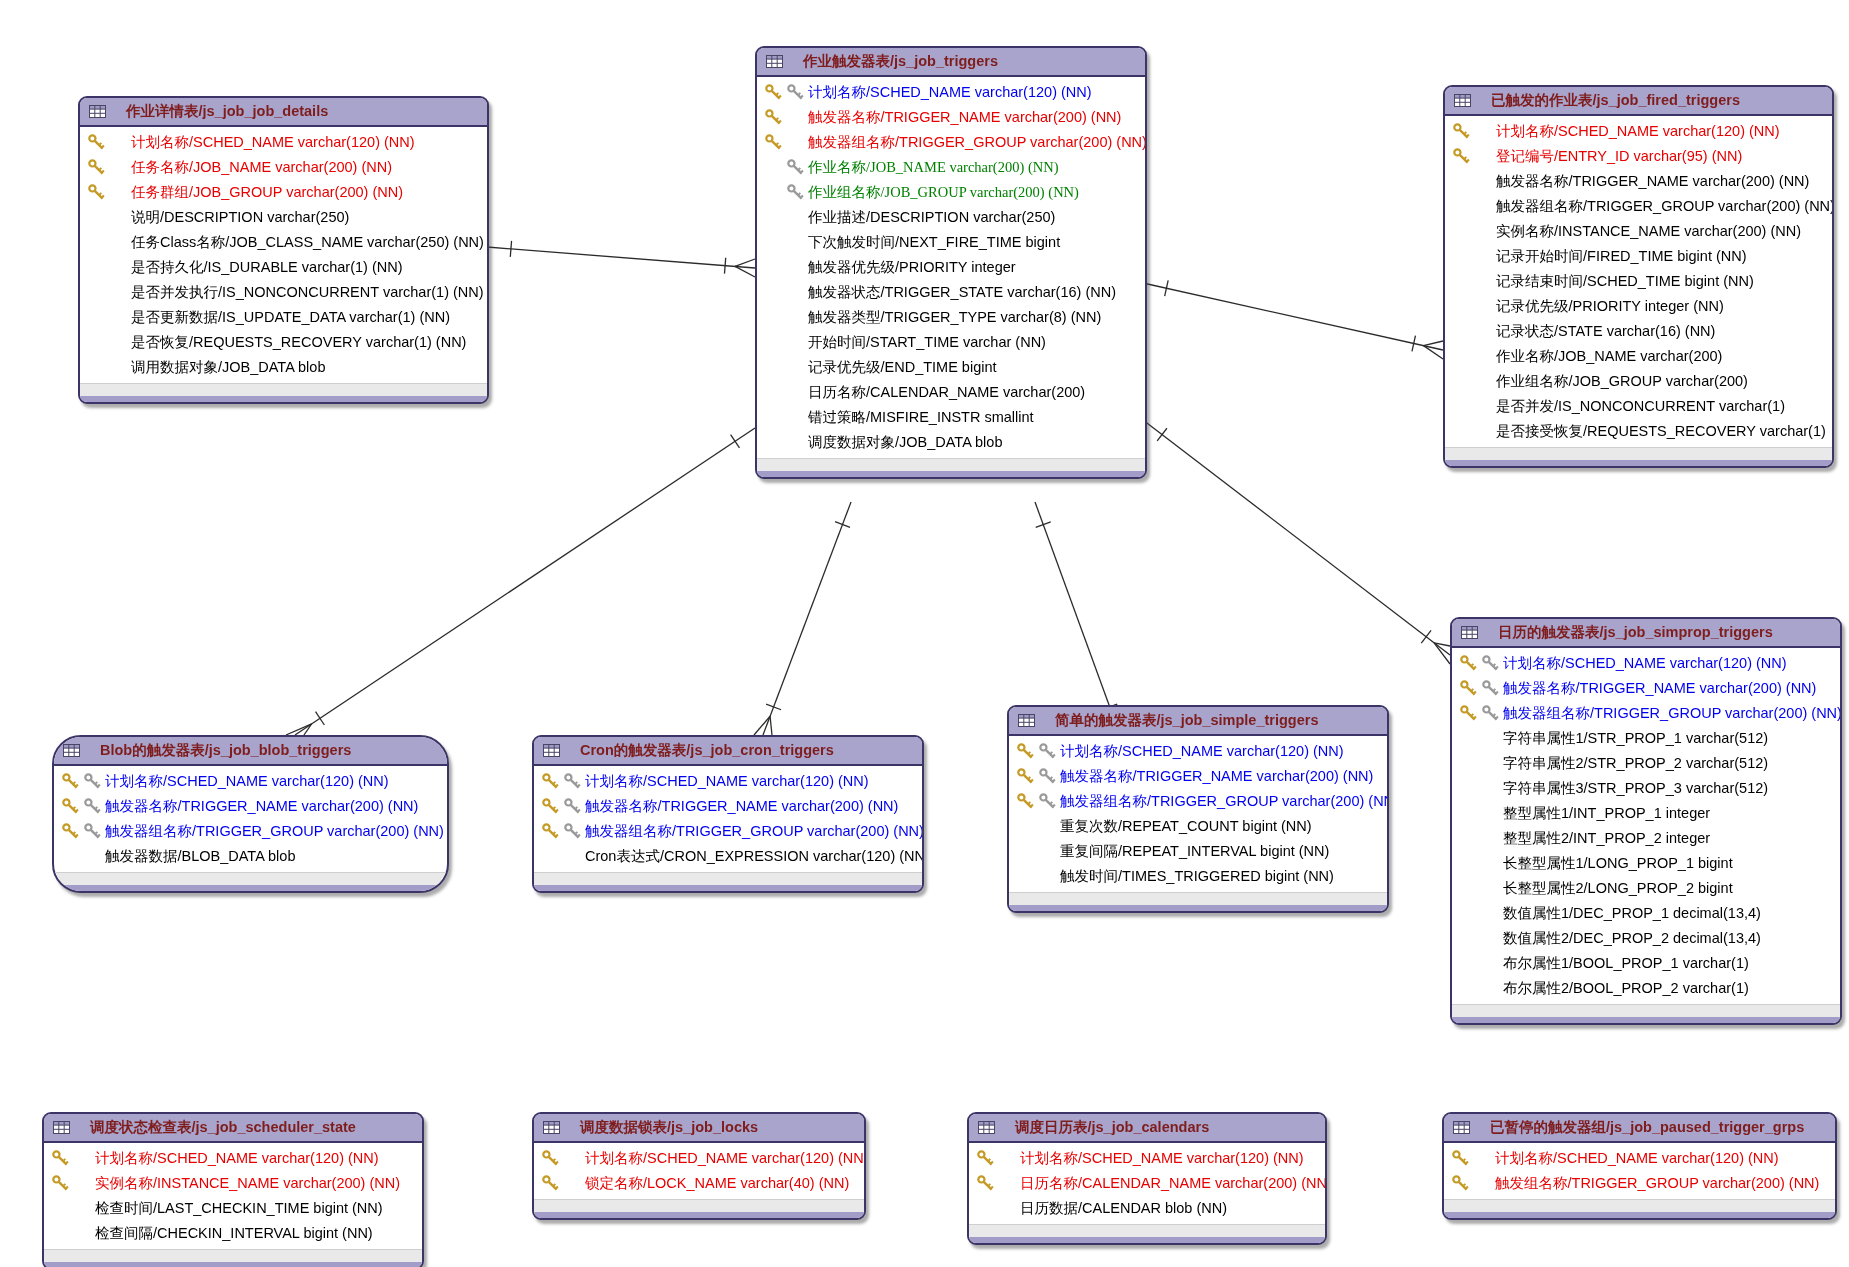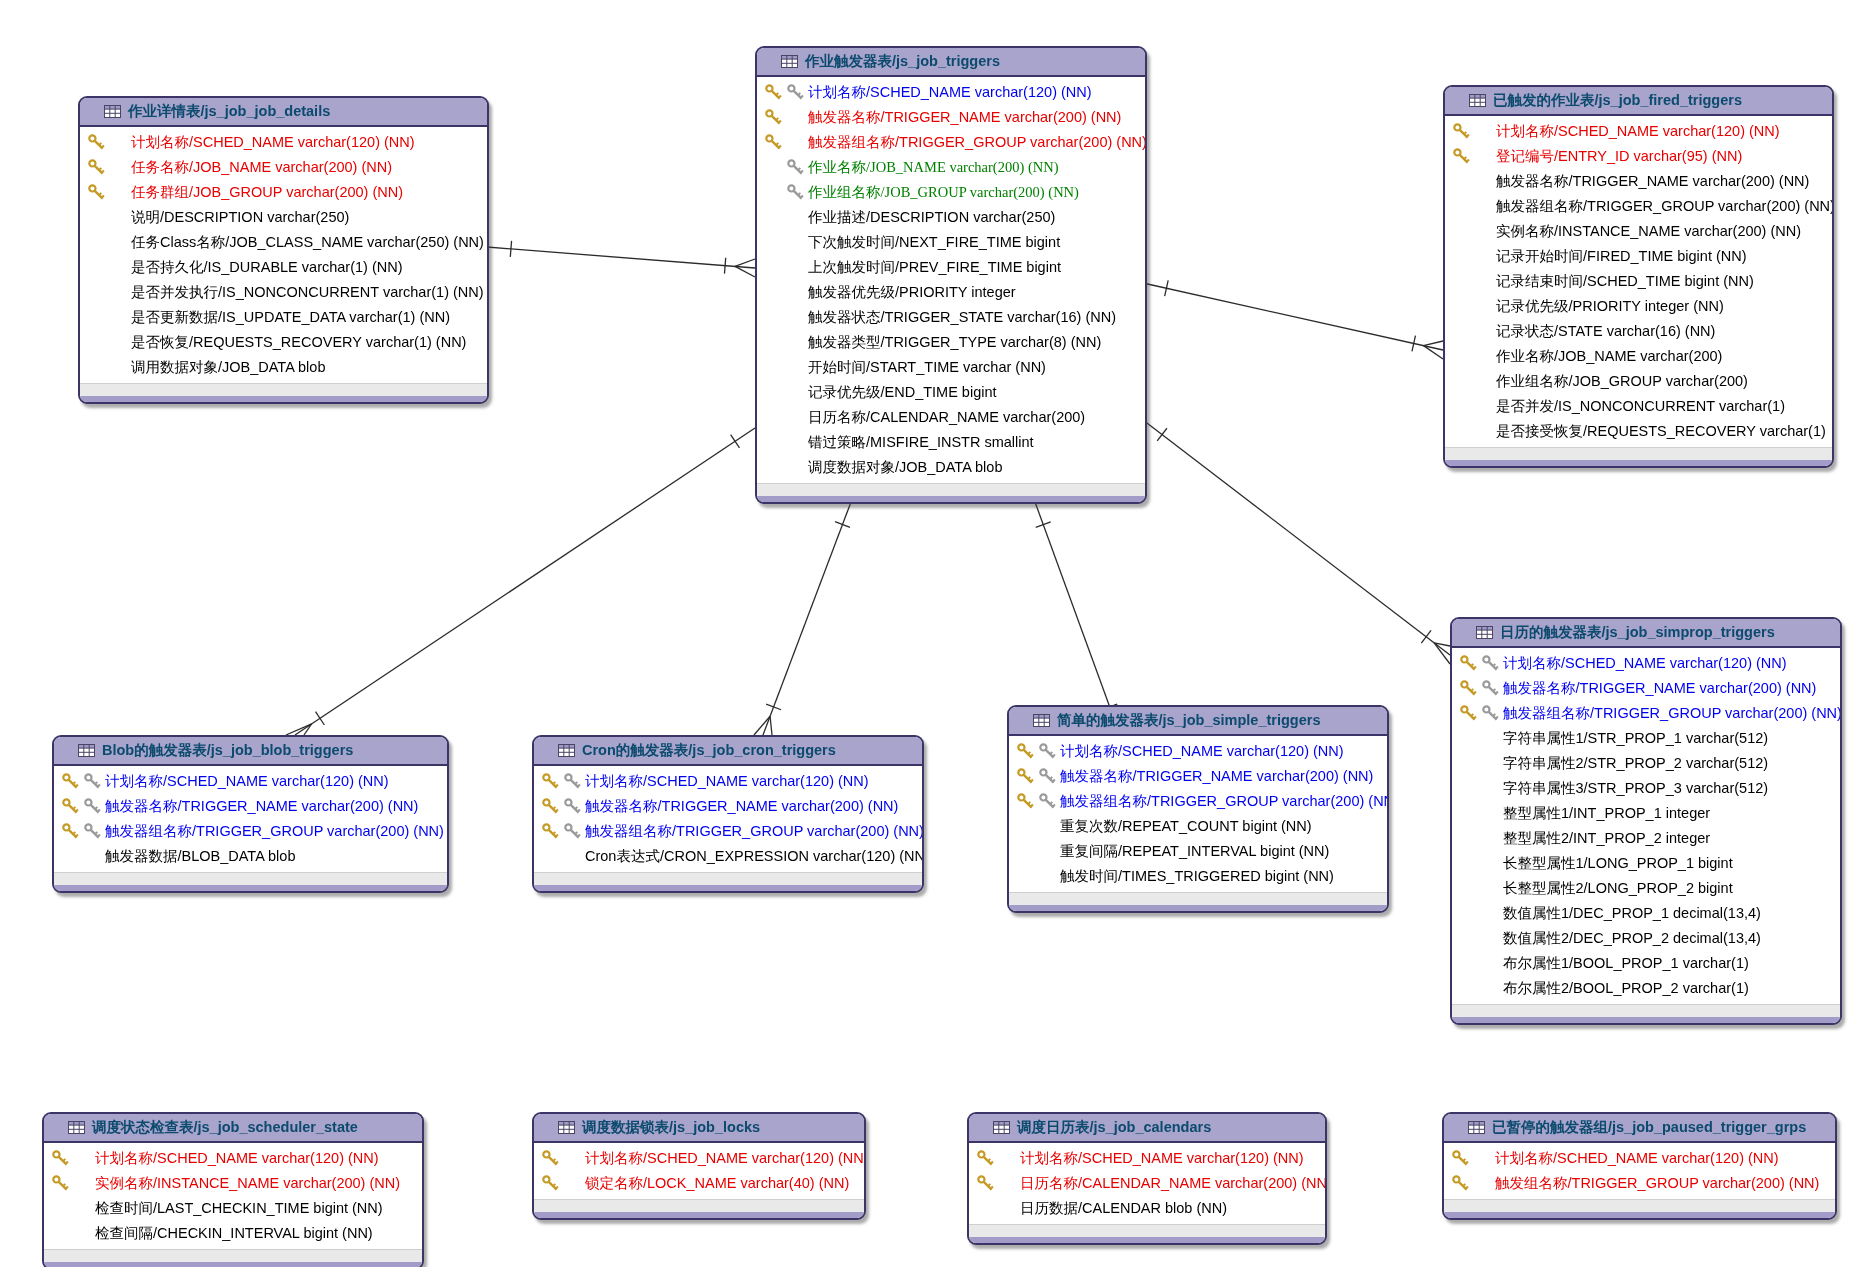--- a/index.html
+++ b/index.html
@@ -1,22 +1,22 @@
 <!DOCTYPE html>
 <html><head>
 <meta charset="utf-8">
 <style>
   html,body{margin:0;padding:0;background:#ffffff;}
   .canvas{position:relative;width:1849px;height:1267px;background:#ffffff;overflow:hidden;
           font-family:"Liberation Sans","DejaVu Sans",sans-serif;}
   svg.rels{position:absolute;left:0;top:0;z-index:1;}
   .table{position:absolute;z-index:2;background:#ffffff;border:2px solid #3c3366;border-radius:9px;
          overflow:hidden;box-shadow:3px 4px 3px rgba(70,70,70,0.45);}
-  .thead{display:flex;align-items:center;gap:7px;height:27px;background:#a8a4cc;
-         border-bottom:2px solid #3c3366;padding:0 24px;font-size:14.5px;font-weight:bold;color:#0c4a6e;}
+  .thead{display:flex;align-items:center;gap:20px;height:27px;background:#a8a4cc;
+         border-bottom:2px solid #3c3366;padding:0 9px;font-size:14.5px;font-weight:bold;color:#7f1d1d;}
   .thead .ticon{display:inline-flex;flex:none;}
   .tbody{padding-top:3px;}
   .row{display:flex;align-items:center;height:25px;white-space:nowrap;}
   .icons{display:inline-flex;width:44px;padding-left:7px;gap:3px;flex:none;}
   .kslot{width:19px;height:19px;display:inline-block;flex:none;}
   .ftext{font-size:14.5px;color:#000;}
   .c-red{color:#e80000;}
   .c-blue{color:#0000f0;}
   .c-green{color:#008000;font-family:Liberation Serif, serif;}
   .c-black{color:#000000;}
@@ -265,27 +265,20 @@
             <span class="kslot"></span>
             <span class="kslot"></span>
           </span>
           <span class="ftext c-black">下次触发时间/NEXT_FIRE_TIME bigint</span>
         </div>
         <div class="row">
           <span class="icons">
             <span class="kslot"></span>
             <span class="kslot"></span>
           </span>
-          <span class="ftext c-black">上次触发时间/PREV_FIRE_TIME bigint</span>
-        </div>
-        <div class="row">
-          <span class="icons">
-            <span class="kslot"></span>
-            <span class="kslot"></span>
-          </span>
           <span class="ftext c-black">触发器优先级/PRIORITY integer</span>
         </div>
         <div class="row">
           <span class="icons">
             <span class="kslot"></span>
             <span class="kslot"></span>
           </span>
           <span class="ftext c-black">触发器状态/TRIGGER_STATE varchar(16) (NN)</span>
         </div>
         <div class="row">
@@ -592,21 +585,21 @@
           <span class="icons">
             <span class="kslot"></span>
             <span class="kslot"></span>
           </span>
           <span class="ftext c-black">布尔属性2/BOOL_PROP_2 varchar(1)</span>
         </div>
       </div>
     <div class="tfoot"></div>
     <div class="tbar"></div>
   </div>
-    <div class="table" style="left: 52px; top: 735px; width: 393px;">
+    <div class="table" style="left: 52px; top: 735px; width: 393px; border-radius: 29px;">
     <div class="thead">
       <span class="ticon">
         <svg width="17" height="13" viewBox="0 0 17 13">
           <rect x="0.5" y="0.5" width="16" height="12" fill="#ffffff" stroke="#4a4466"></rect>
           <rect x="0.5" y="0.5" width="16" height="3.6" fill="#9e9bc4" stroke="#4a4466"></rect>
           <line x1="5.8" y1="0.5" x2="5.8" y2="12.5" stroke="#4a4466"></line>
           <line x1="11.2" y1="0.5" x2="11.2" y2="12.5" stroke="#4a4466"></line>
           <line x1="0.5" y1="8.3" x2="16.5" y2="8.3" stroke="#4a4466"></line>
         </svg>
       </span>

